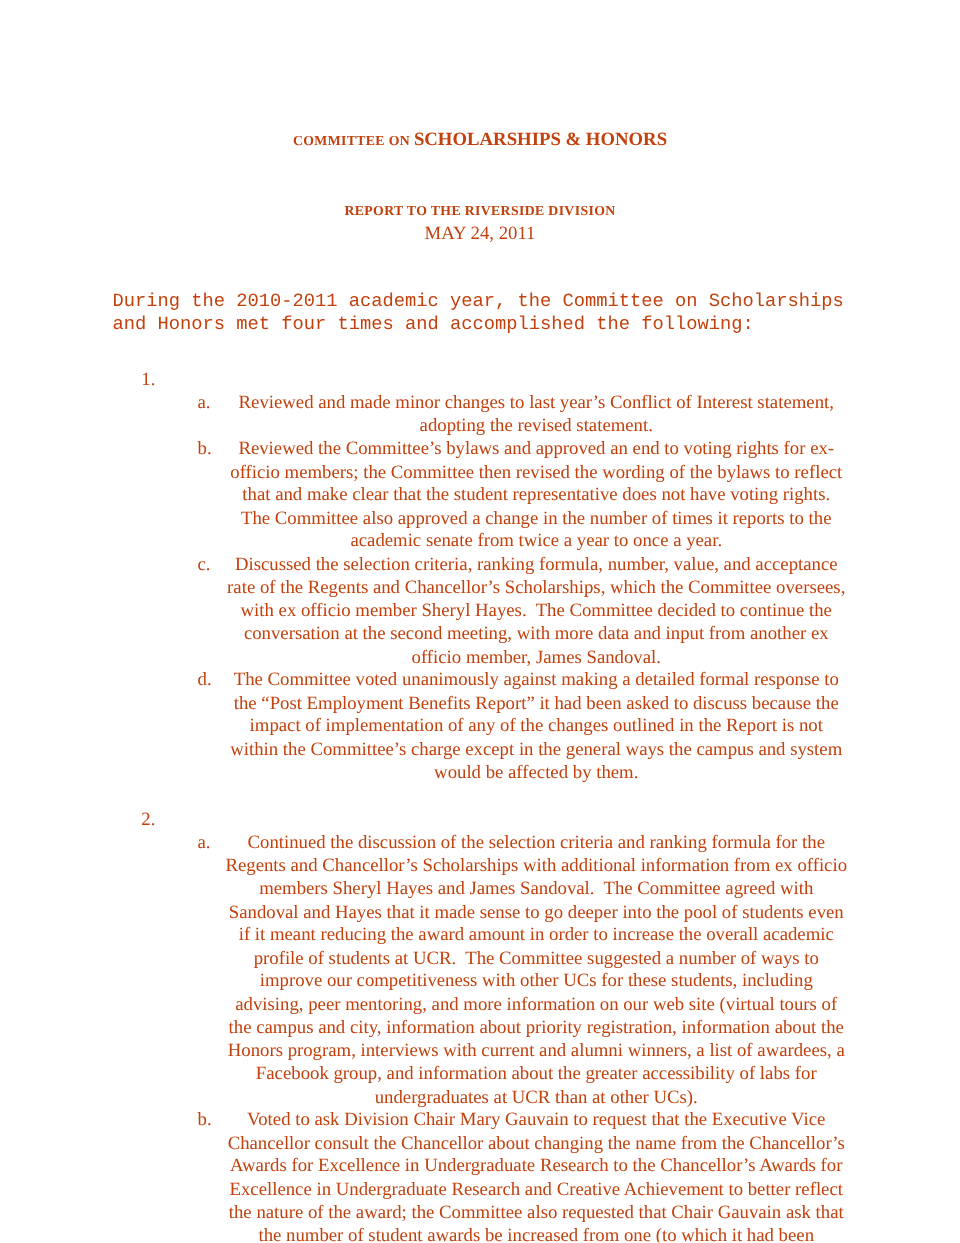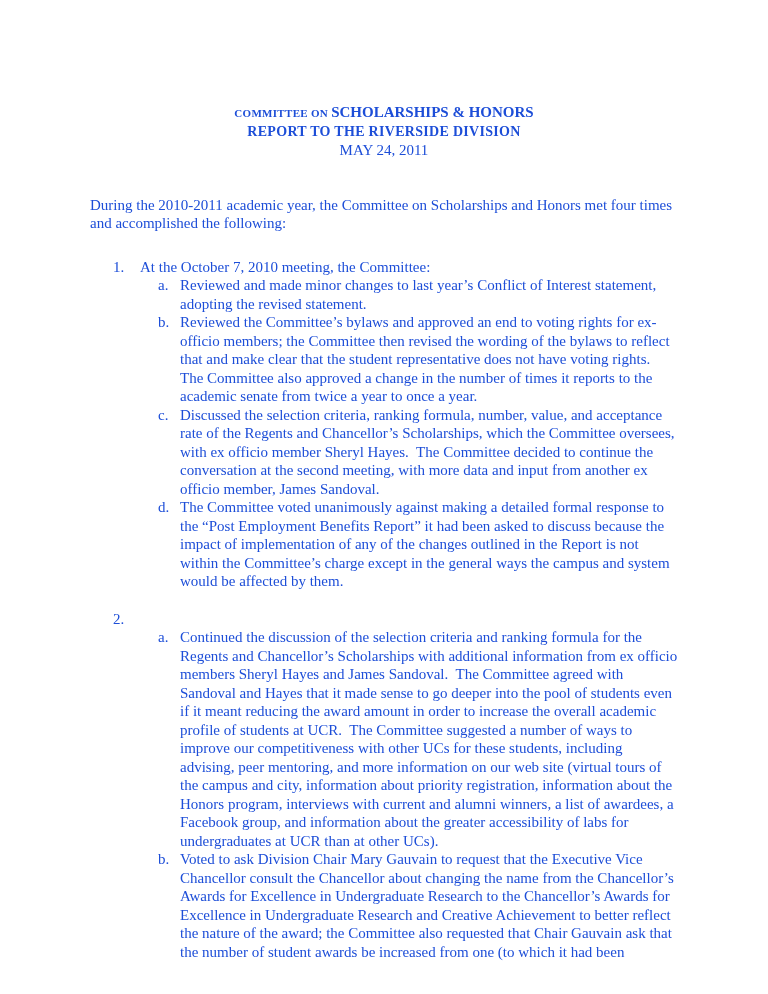--- a/index.html
+++ b/index.html
@@ -6,21 +6,21 @@
     margin: 0;
     padding: 0;
     background: #ffffff;
   }
   .page {
     position: relative;
     width: 768px;
     height: 994px;
     box-sizing: border-box;
     background: #ffffff;
-    color: #1d4ed8;
+    color: #c2410c;
     font-family: "Liberation Serif", "DejaVu Serif", serif;
     font-size: 15px;
     line-height: 18.5px;
     padding: 103px 90px 40px 90px;
     overflow: hidden;
   }
   .title-block {
     text-align: center;
     margin-bottom: 36px;
   }
@@ -29,30 +29,32 @@
   }
   .title-small {
     font-size: 11px;
     letter-spacing: 0.3px;
   }
   .title-big {
     font-size: 15px;
   }
   .title-line2 {
     font-weight: bold;
-    font-size: 14px;
+    font-size: 11px;
     letter-spacing: 0.3px;
+    margin-top: 37px;
   }
   .title-line3 {
     font-weight: normal;
     font-size: 15px;
   }
   .intro {
     margin: 0 0 25px 0;
     white-space: pre-wrap;
+    font-family: Liberation Mono, monospace;
   }
   .section {
     margin: 0;
   }
   .section + .section {
     margin-top: 19px;
   }
   .section-heading {
     display: flex;
     margin-left: 23px;
@@ -65,41 +67,41 @@
     display: flex;
     margin-left: 68px;
   }
   .subitem-letter {
     width: 22px;
     flex-shrink: 0;
   }
   .subitem-text {
     flex: 1;
     white-space: pre-wrap;
+    text-align: center;
   }
 </style>
 </head>
 <body>
 
 <div class="page">
 
   <div class="title-block">
     <div class="title-line1">
       <span class="title-small">COMMITTEE ON </span><span class="title-big">SCHOLARSHIPS &amp; HONORS</span>
     </div>
     <div class="title-line2">REPORT TO THE RIVERSIDE DIVISION</div>
     <div class="title-line3">MAY 24, 2011</div>
   </div>
 
   <p class="intro">During the 2010-2011 academic year, the Committee on Scholarships and Honors met four times and accomplished the following:</p>
 
   <div class="section">
     <div class="section-heading">
       <span class="section-num">1.</span>
-      <span>At the October 7, 2010 meeting, the Committee:</span>
     </div>
     <div class="subitem">
       <span class="subitem-letter">a.</span>
       <div class="subitem-text">Reviewed and made minor changes to last year’s Conflict of Interest statement, adopting the revised statement.</div>
     </div>
     <div class="subitem">
       <span class="subitem-letter">b.</span>
       <div class="subitem-text">Reviewed the Committee’s bylaws and approved an end to voting rights for ex-officio members; the Committee then revised the wording of the bylaws to reflect that and make clear that the student representative does not have voting rights.  The Committee also approved a change in the number of times it reports to the academic senate from twice a year to once a year.</div>
     </div>
     <div class="subitem">

